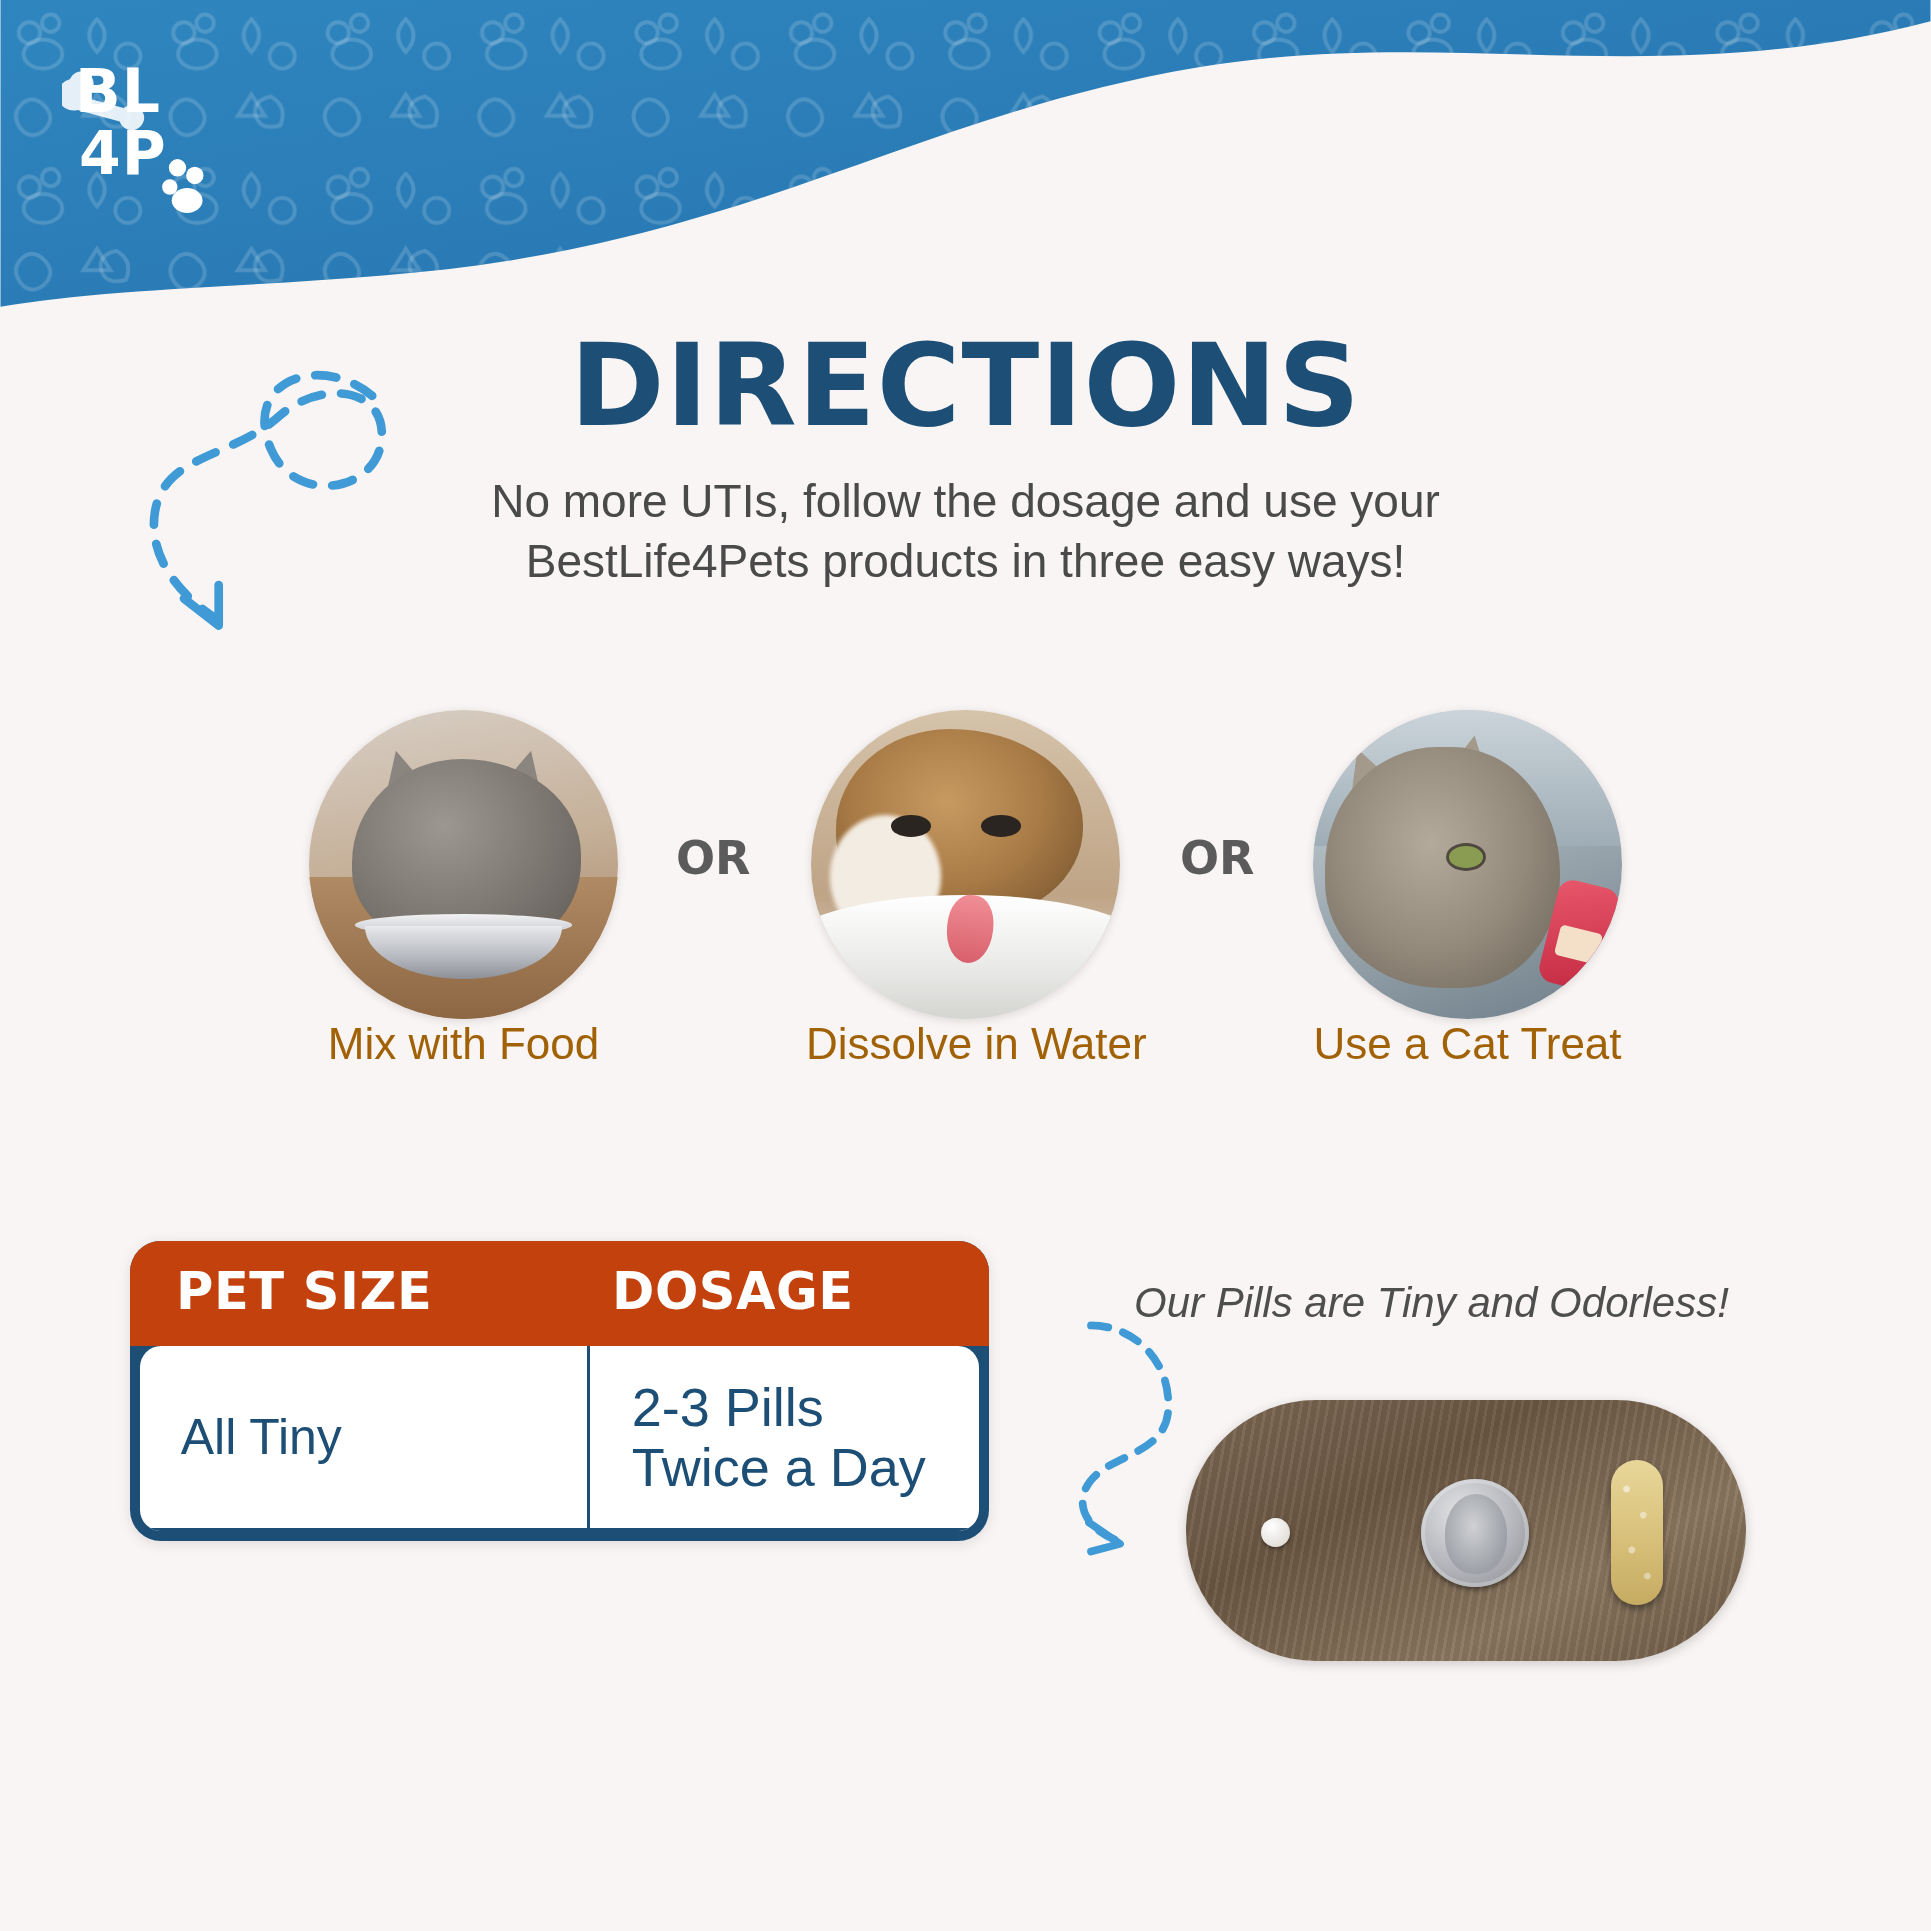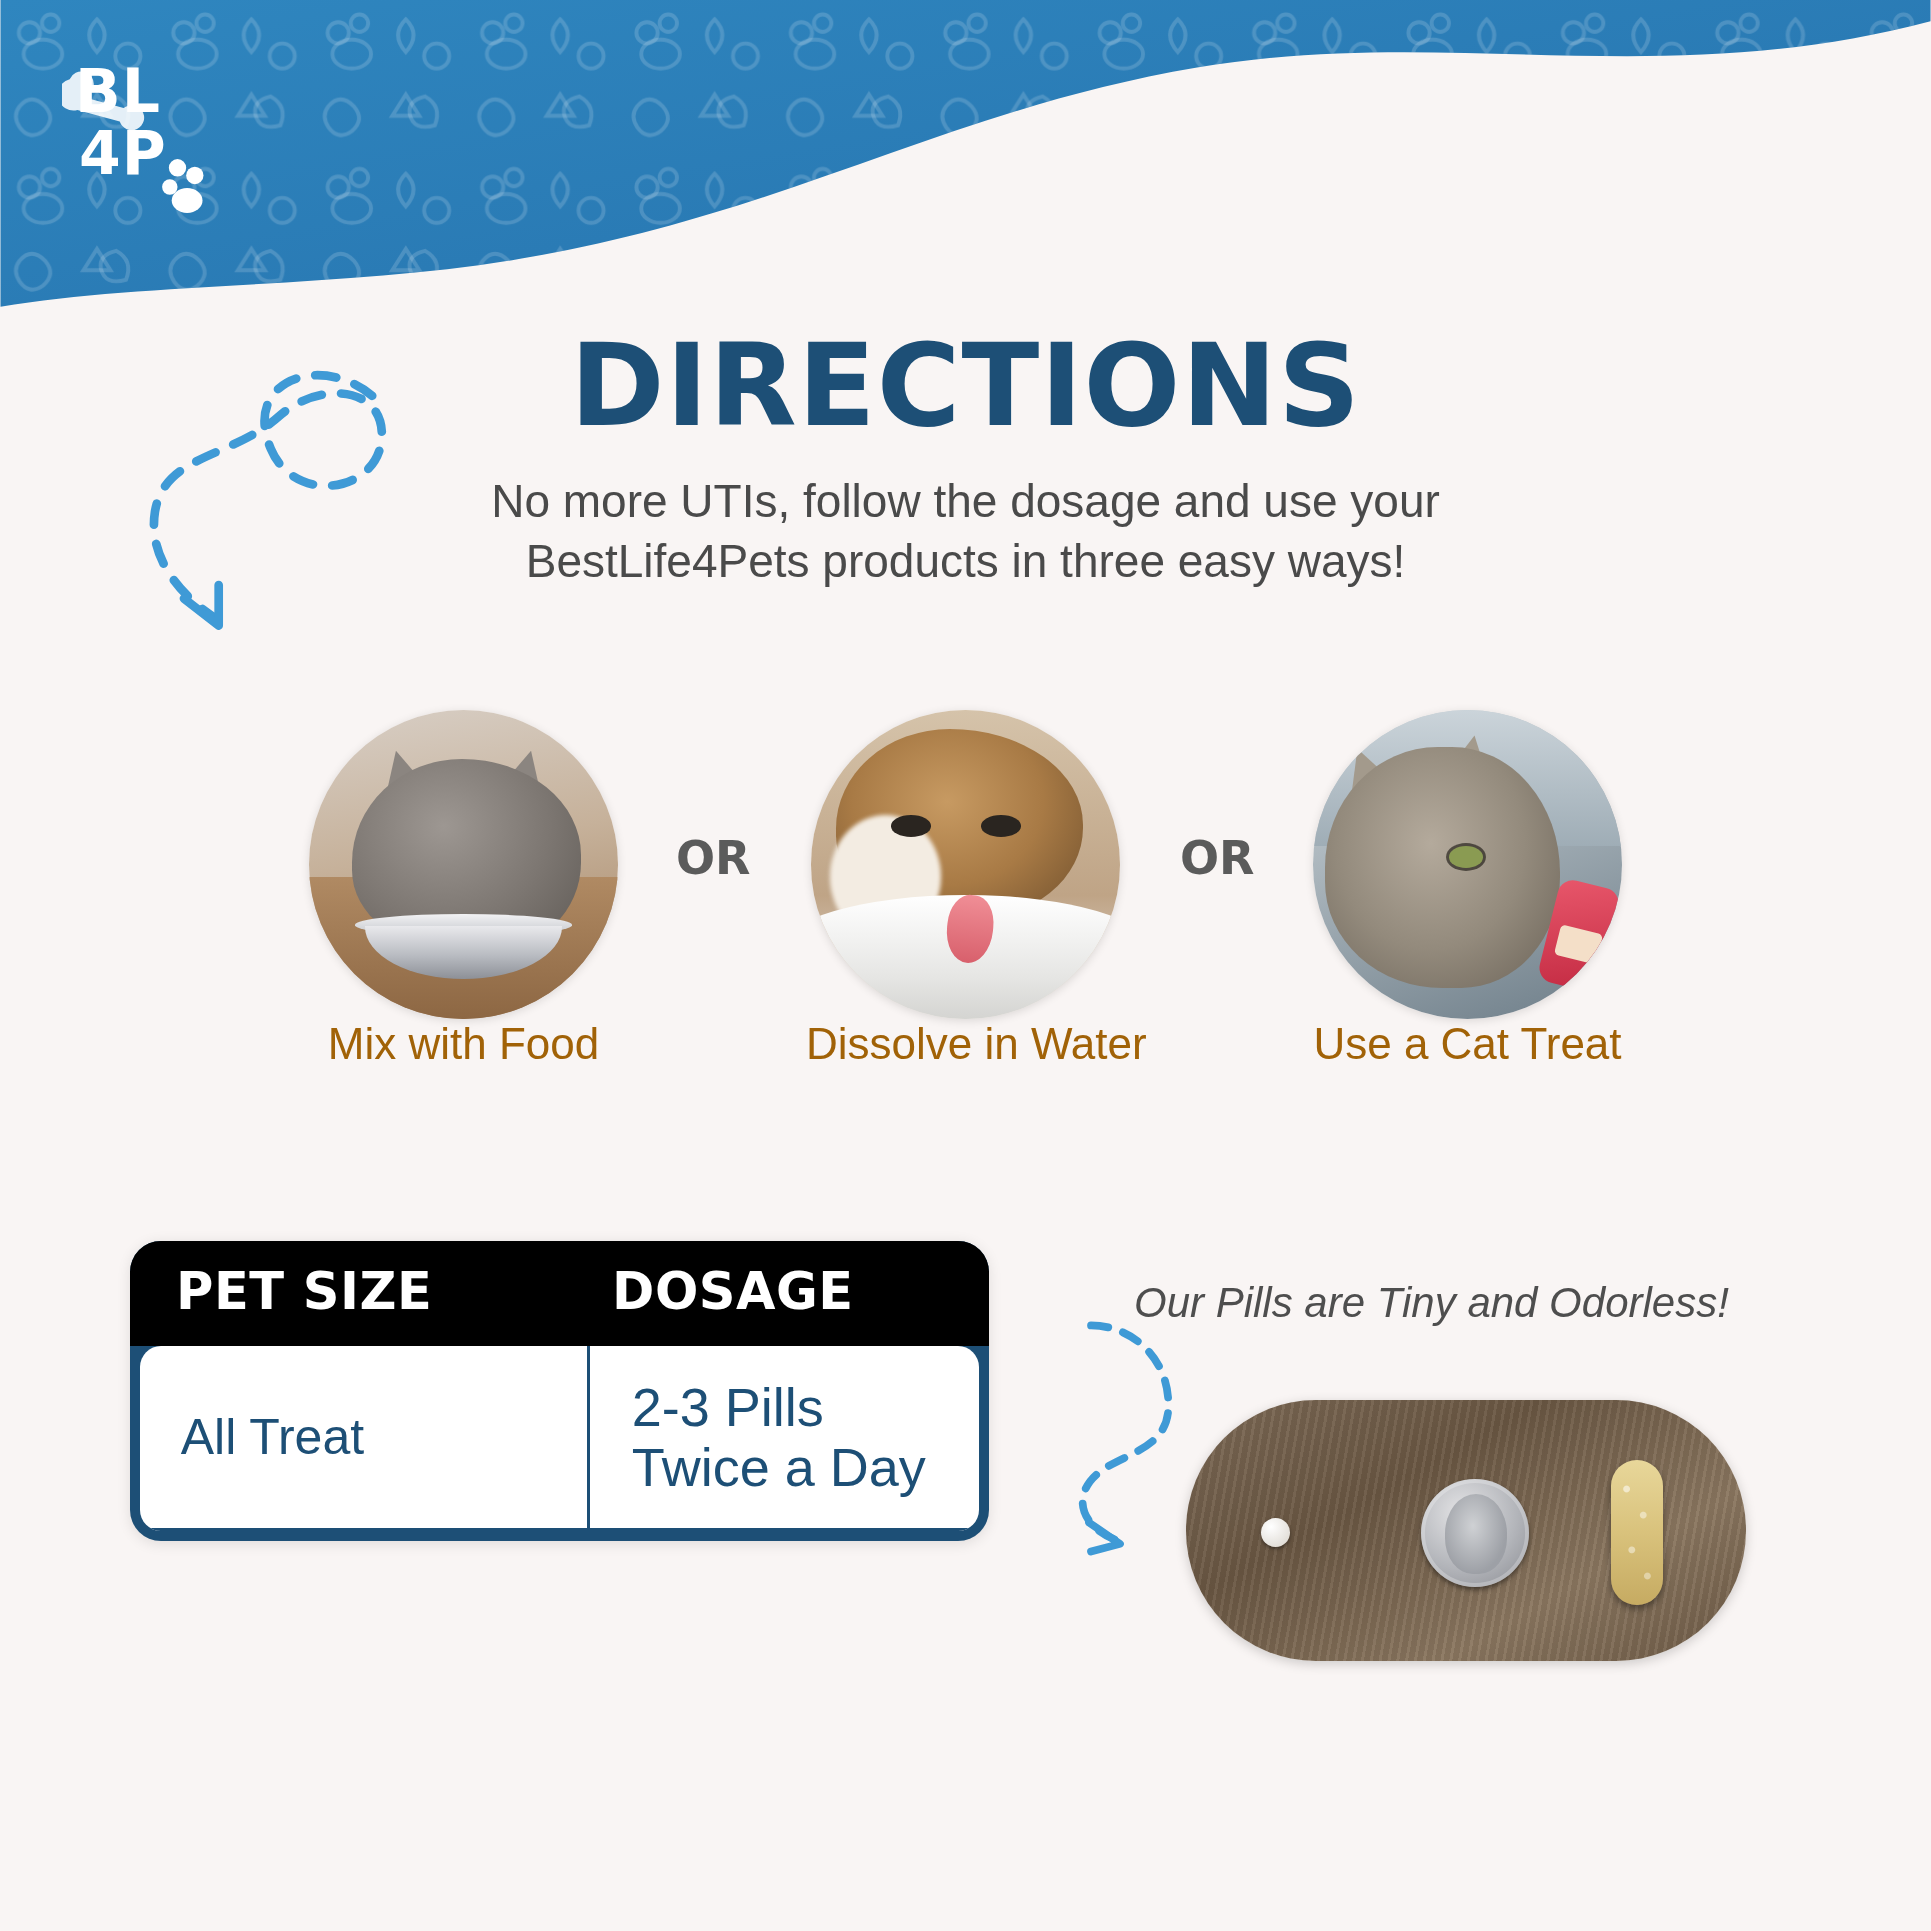--- a/index.html
+++ b/index.html
@@ -237,21 +237,21 @@
     left: 130px;
     top: 1241px;
     width: 859px;
     border-radius: 31px;
     overflow: hidden;
     background: #1d4f76;
     box-shadow: 0 2.9px 13.5px rgba(0,0,0,0.10);
   }
   .table-head {
     display: flex;
-    background: #000000;
+    background: #c2410c;
     padding: 21px 0 25px 0;
   }
   .th {
     font-family: "DejaVu Sans", sans-serif;
     font-weight: bold;
     font-size: 51px;
     color: #ffffff;
     letter-spacing: 0.5px;
   }
   .th-1 { width: 415px; padding-left: 46px; }
@@ -472,21 +472,21 @@
   </div>
 </div>
 
 <div class="table-card">
   <div class="table-head">
     <div class="th th-1">PET SIZE</div>
     <div class="th th-2">DOSAGE</div>
   </div>
   <div class="table-body">
     <div class="row-1">
-      <div class="cell-size">All Treat</div>
+      <div class="cell-size">All Tiny</div>
       <div class="cell-dose">
         <div>2-3 Pills</div>
         <div>Twice a Day</div>
       </div>
     </div>
   </div>
 </div>
 
 <div class="pill-caption">Our Pills are Tiny and Odorless!</div>
 

